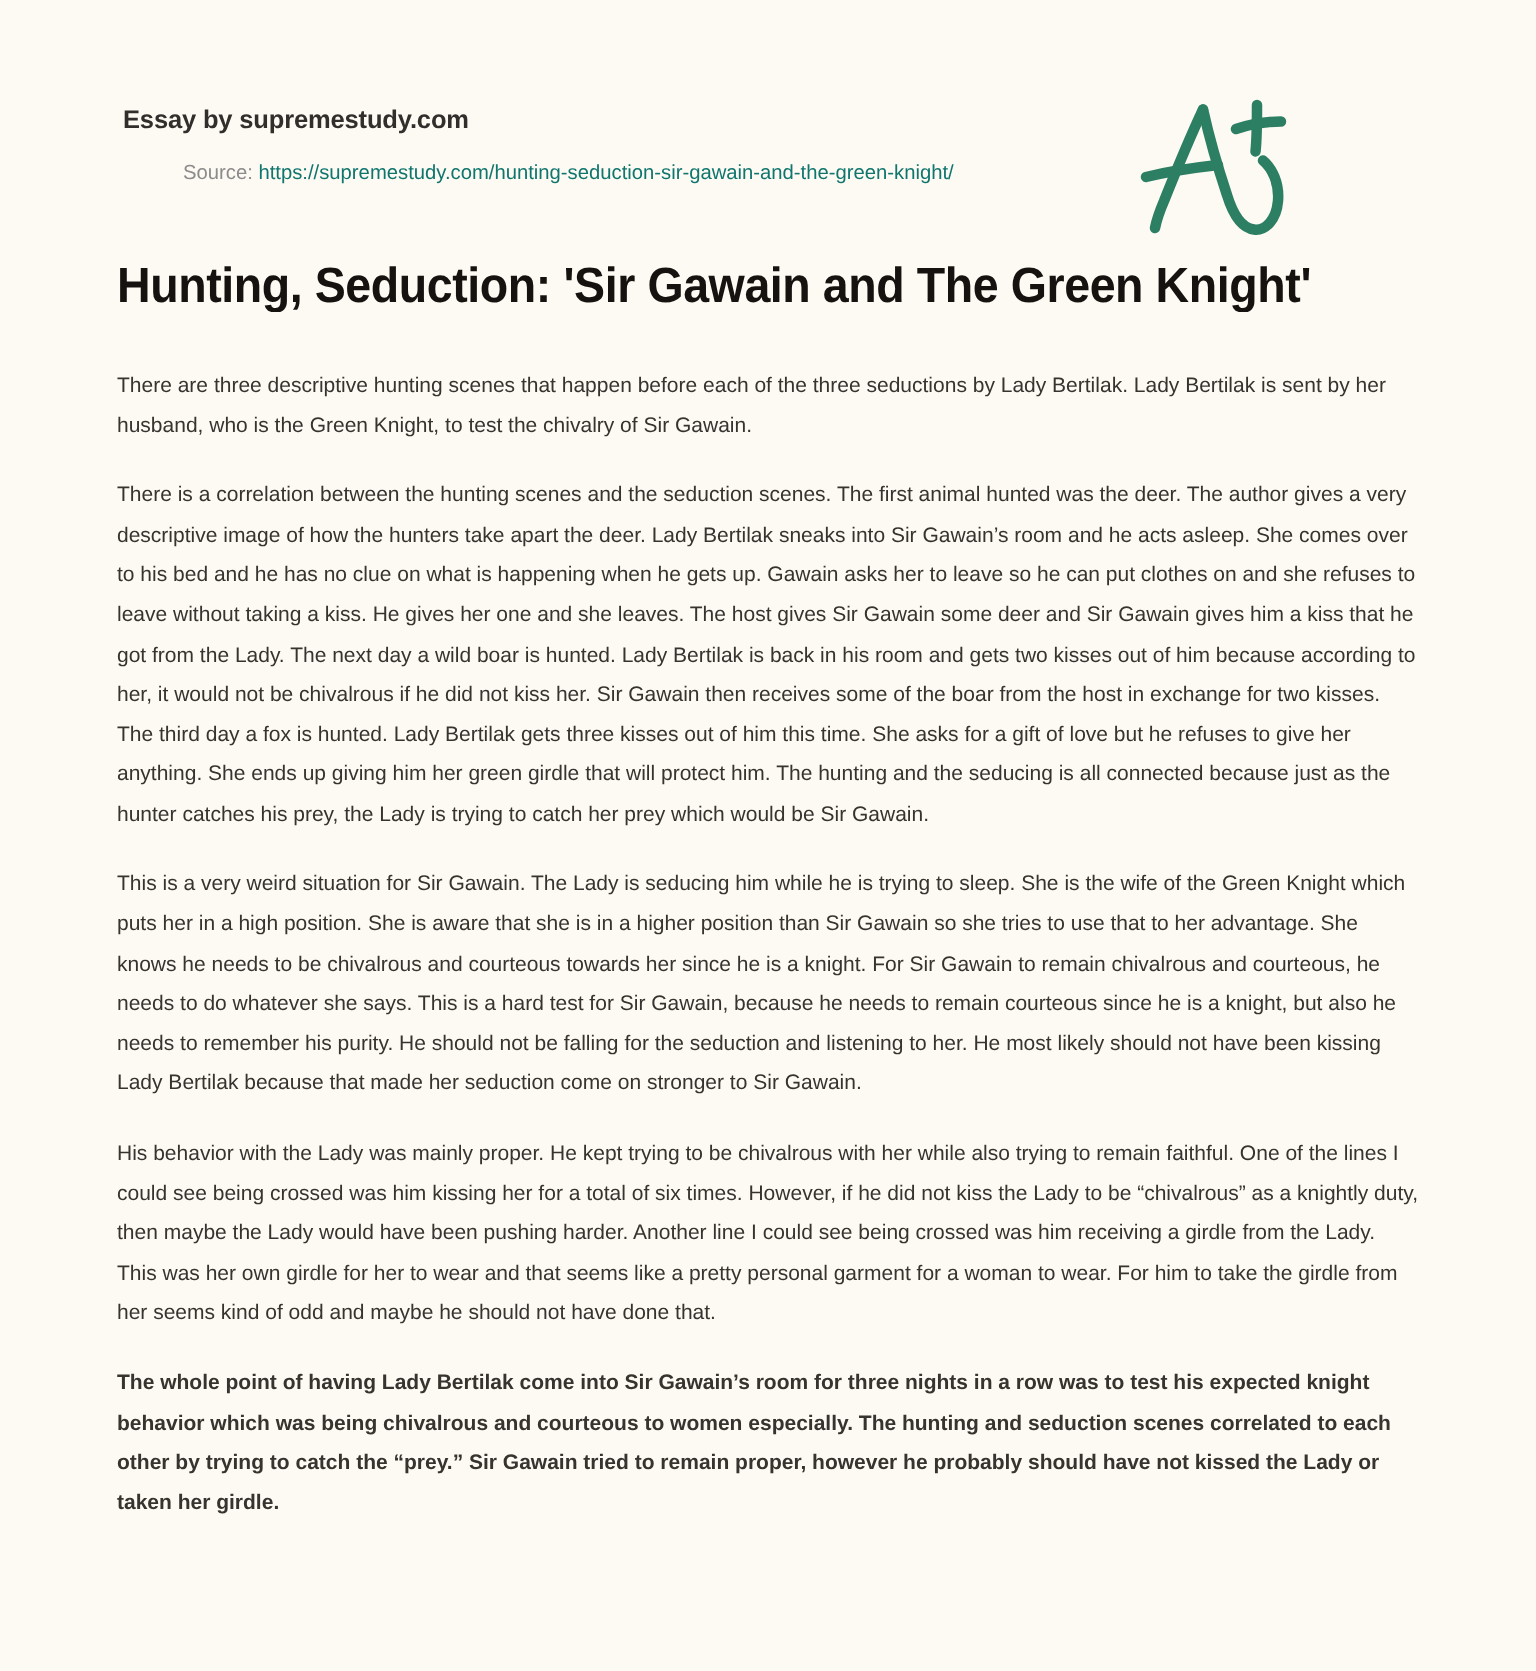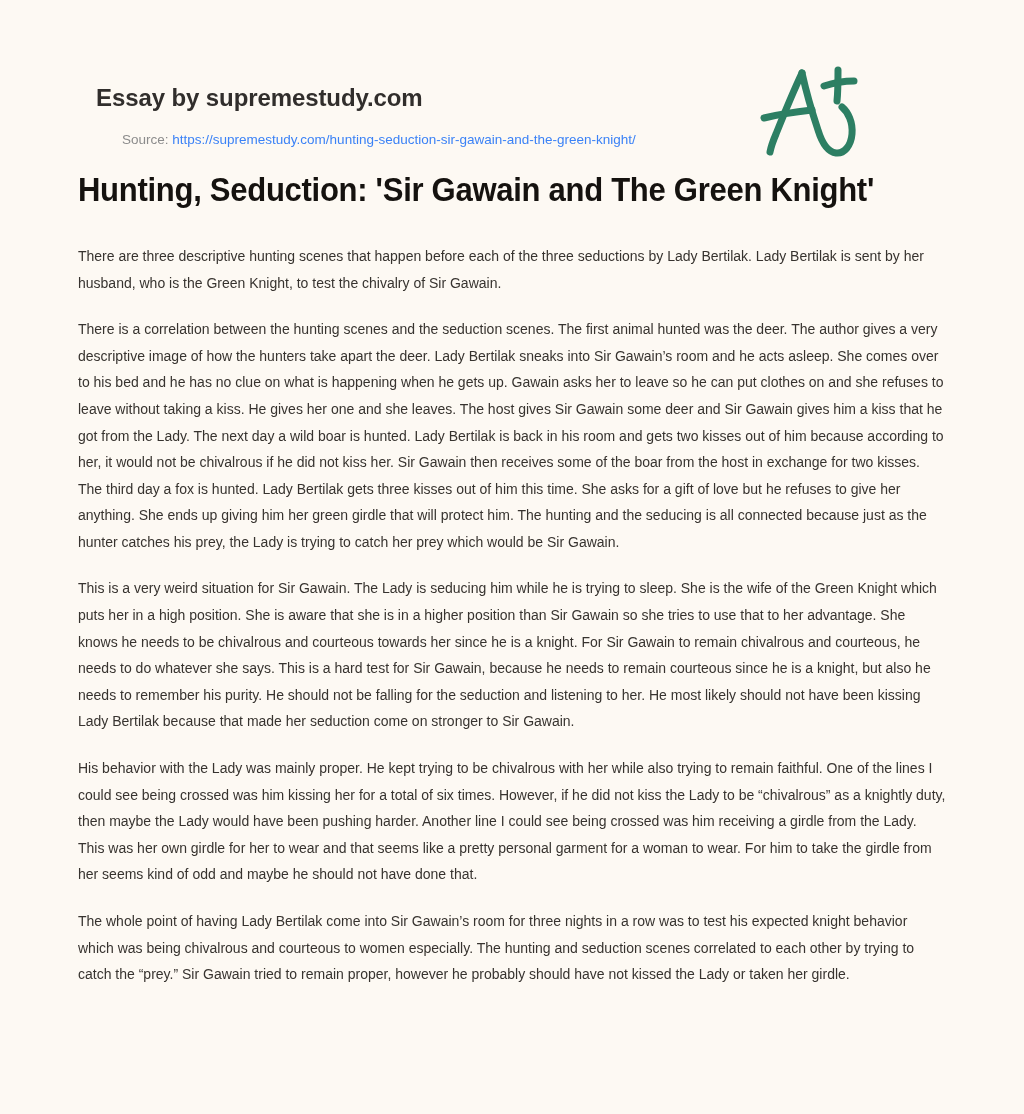--- a/index.html
+++ b/index.html
@@ -25,43 +25,43 @@
 
   
   .header {
     position: relative;
     padding-top: 66px;
     height: 120px;
     box-sizing: border-box;
   }
 
   .brand-title {
-    font-size: 24px;
+    font-size: 17px;
     font-weight: bold;
     letter-spacing: -0.1px;
     color: #312e2c;
-    margin: 18px;
+    margin: 4px;
     line-height: 1.2;
   }
 
   .source-line {
     margin-top: 16px;
     font-size: 13.5px;
     color: #8c8c8c;
     line-height: 1.3;
     white-space: nowrap;
   }
 
   .source-label {
     color: #8c8c8c;
     margin-left: 44px;
   }
 
   .source-url {
-    color: #3b82f6;
+    color: #0f766e;
     text-decoration: none;
   }
 
   .logo {
     position: absolute;
     right: 78px;
     top: 60px;
     width: 120px;
     height: 104px;
   }
@@ -87,20 +87,21 @@
     font-size: 14px;
     line-height: 26.6px;
     color: #37332f;
     margin: 0 0 20px 0;
     text-align: left;
     max-width: 868px;
   }
 
   .article-body p:last-child {
     margin-bottom: 0;
+    font-weight: bold;
   }
 </style>
 </head>
 <body>
 
 <div class="page">
 
   <div class="header">
 
     <h1 class="brand-title">Essay by supremestudy.com</h1>

